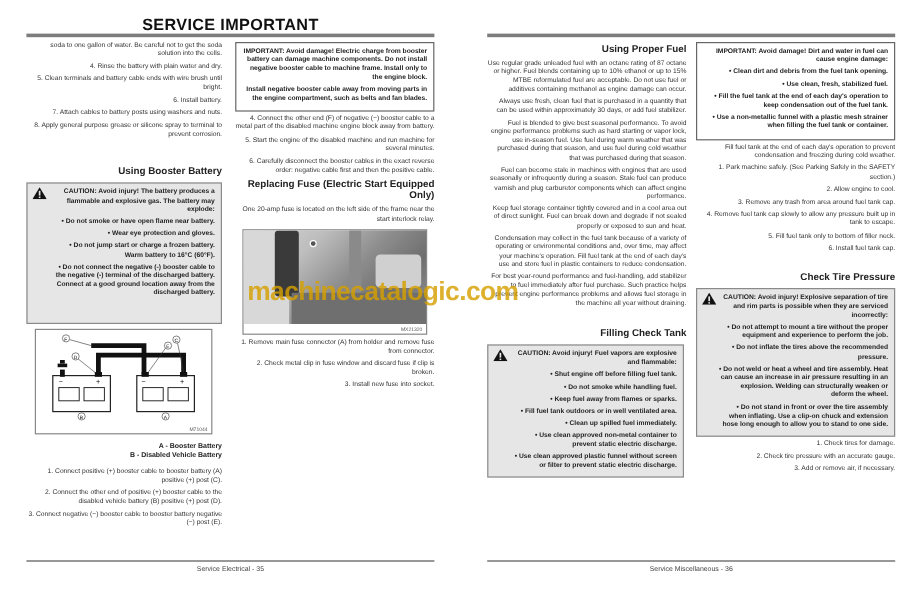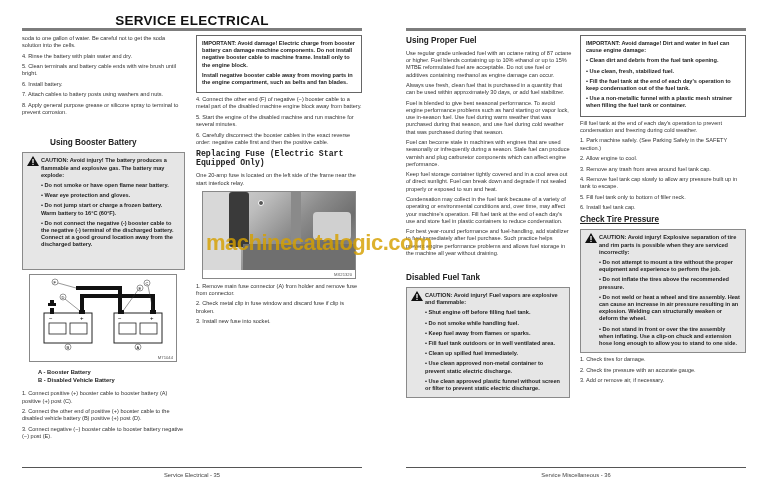--- a/index.html
+++ b/index.html
@@ -9,21 +9,21 @@
   .page { position: absolute; top: 0; width: 384px; height: 497px; }
   .page.left { left: 0; }
   .page.right { left: 384px; }
 
   .page-title {
     position: absolute; top: 13px; left: 22px; width: 340px;
     text-align: center; font-weight: bold; font-size: 13.5px; letter-spacing: 0.3px; color: #111;
   }
   .title-rule { position: absolute; top: 28px; left: 22px; width: 340px; height: 3px; background: #7d7d7d; }
 
-  .col { position: absolute; top: 35px; width: 162px; }
+  .col { position: absolute; top: 35px; width: 162px; text-align: right; }
   .col p, .col .item { font-size: 5.6px; line-height: 7.2px; margin-bottom: 3.3px; color: #333; }
 
   h3.section { font-size: 8.2px; font-weight: bold; color: #222; margin: 0 0 5px 0; }
 
   .important {
     border: 1px solid #666; padding: 4px 5px 3px 5px; background: #fff; margin-bottom: 3px;
   }
   .important p { font-weight: bold; font-size: 5.6px; line-height: 7.2px; color: #222; margin-bottom: 3px; }
 
   .caution {
@@ -50,21 +50,21 @@
   .watermark {
     position: absolute; left: 206px; top: 230px; font-size: 22px; font-weight: bold;
     color: rgba(214,160,0,0.82); letter-spacing: -0.5px; white-space: nowrap; pointer-events: none;
     font-family: "Liberation Sans", sans-serif;
   }
 </style>
 </head>
 <body>
 
 <div class="page left">
-  <div class="page-title">SERVICE ELECTRICAL</div>
+  <div class="page-title">SERVICE IMPORTANT</div>
   <div class="title-rule"></div>
 
   <div class="col" style="left:22px; width:163px;">
     <p>soda to one gallon of water. Be careful not to get the soda solution into the cells.</p>
     <p>4. Rinse the battery with plain water and dry.</p>
     <p>5. Clean terminals and battery cable ends with wire brush until bright.</p>
     <p>6. Install battery.</p>
     <p>7. Attach cables to battery posts using washers and nuts.</p>
     <p>8. Apply general purpose grease or silicone spray to terminal to prevent corrosion.</p>
 
@@ -142,21 +142,21 @@
 
   <div class="col" style="left:196px; width:166px;">
     <div class="important">
       <p>IMPORTANT: Avoid damage! Electric charge from booster battery can damage machine components. Do not install negative booster cable to machine frame. Install only to the engine block.</p>
       <p>Install negative booster cable away from moving parts in the engine compartment, such as belts and fan blades.</p>
     </div>
     <p>4. Connect the other end (F) of negative (−) booster cable to a metal part of the disabled machine engine block away from battery.</p>
     <p>5. Start the engine of the disabled machine and run machine for several minutes.</p>
     <p>6. Carefully disconnect the booster cables in the exact reverse order: negative cable first and then the positive cable.</p>
 
-    <h3 class="section" style="margin-top:0;font-family:Liberation Mono, monospace;">Replacing Fuse (Electric Start Equipped Only)</h3>
+    <h3 class="section" style="margin-top:0;">Replacing Fuse (Electric Start Equipped Only)</h3>
     <p>One 20-amp fuse is located on the left side of the frame near the start interlock relay.</p>
 
     <div class="figure" style="height:88px; width:154px; margin:4px 0 4px 6px;">
       <div class="photo">
         <div style="position:absolute; left:0; top:0; width:38px; height:80px; background:#d8d8d8;"></div>
         <div style="position:absolute; left:26px; top:0; width:20px; height:55px; background:#3a3a3a; border-radius:3px;"></div>
         <div style="position:absolute; left:88px; top:0; width:10px; height:80px; background:#8a8a8a;"></div>
         <div style="position:absolute; left:40px; top:52px; width:114px; height:28px; background:#6f6f6f;"></div>
         <div style="position:absolute; left:110px; top:20px; width:38px; height:28px; background:#d0d0d0; border-radius:4px;"></div>
         <div style="position:absolute; left:55px; top:8px; width:6px; height:6px; border:1px solid #fff; border-radius:50%; background:#555;"></div>
@@ -179,21 +179,21 @@
   <div class="col" style="left:22px; width:166px;">
     <h3 class="section" style="margin-top:1px;">Using Proper Fuel</h3>
     <p>Use regular grade unleaded fuel with an octane rating of 87 octane or higher. Fuel blends containing up to 10% ethanol or up to 15% MTBE reformulated fuel are acceptable. Do not use fuel or additives containing methanol as engine damage can occur.</p>
     <p>Always use fresh, clean fuel that is purchased in a quantity that can be used within approximately 30 days, or add fuel stabilizer.</p>
     <p>Fuel is blended to give best seasonal performance. To avoid engine performance problems such as hard starting or vapor lock, use in-season fuel. Use fuel during warm weather that was purchased during that season, and use fuel during cold weather that was purchased during that season.</p>
     <p>Fuel can become stale in machines with engines that are used seasonally or infrequently during a season. Stale fuel can produce varnish and plug carburetor components which can affect engine performance.</p>
     <p>Keep fuel storage container tightly covered and in a cool area out of direct sunlight. Fuel can break down and degrade if not sealed properly or exposed to sun and heat.</p>
     <p>Condensation may collect in the fuel tank because of a variety of operating or environmental conditions and, over time, may affect your machine's operation. Fill fuel tank at the end of each day's use and store fuel in plastic containers to reduce condensation.</p>
     <p>For best year-round performance and fuel-handling, add stabilizer to fuel immediately after fuel purchase. Such practice helps prevent engine performance problems and allows fuel storage in the machine all year without draining.</p>
 
-    <h3 class="section" style="margin-top:16px;">Disabled Fuel Tank</h3>
+    <h3 class="section" style="margin-top:16px;">Filling Check Tank</h3>
 
     <div class="caution" style="width:164px;">
       <svg class="warn-icon" viewBox="0 0 12 10">
         <polygon points="6,0 12,10 0,10" fill="#111"></polygon>
         <rect x="5.3" y="3" width="1.4" height="4" fill="#e6e6e6"></rect>
         <rect x="5.3" y="7.8" width="1.4" height="1.2" fill="#e6e6e6"></rect>
       </svg>
       <p class="lead">CAUTION: Avoid injury! Fuel vapors are explosive and flammable:</p>
       <p>• Shut engine off before filling fuel tank.</p>
       <p>• Do not smoke while handling fuel.</p>
@@ -214,21 +214,21 @@
       <p>• Use a non-metallic funnel with a plastic mesh strainer when filling the fuel tank or container.</p>
     </div>
     <p>Fill fuel tank at the end of each day's operation to prevent condensation and freezing during cold weather.</p>
     <p>1. Park machine safely. (See Parking Safely in the SAFETY section.)</p>
     <p>2. Allow engine to cool.</p>
     <p>3. Remove any trash from area around fuel tank cap.</p>
     <p>4. Remove fuel tank cap slowly to allow any pressure built up in tank to escape.</p>
     <p>5. Fill fuel tank only to bottom of filler neck.</p>
     <p>6. Install fuel tank cap.</p>
 
-    <h3 class="section" style="margin-top:4px;text-decoration:underline;">Check Tire Pressure</h3>
+    <h3 class="section" style="margin-top:15px;">Check Tire Pressure</h3>
 
     <div class="caution">
       <svg class="warn-icon" viewBox="0 0 12 10">
         <polygon points="6,0 12,10 0,10" fill="#111"></polygon>
         <rect x="5.3" y="3" width="1.4" height="4" fill="#e6e6e6"></rect>
         <rect x="5.3" y="7.8" width="1.4" height="1.2" fill="#e6e6e6"></rect>
       </svg>
       <p class="lead">CAUTION: Avoid injury! Explosive separation of tire and rim parts is possible when they are serviced incorrectly:</p>
       <p>• Do not attempt to mount a tire without the proper equipment and experience to perform the job.</p>
       <p>• Do not inflate the tires above the recommended pressure.</p>

